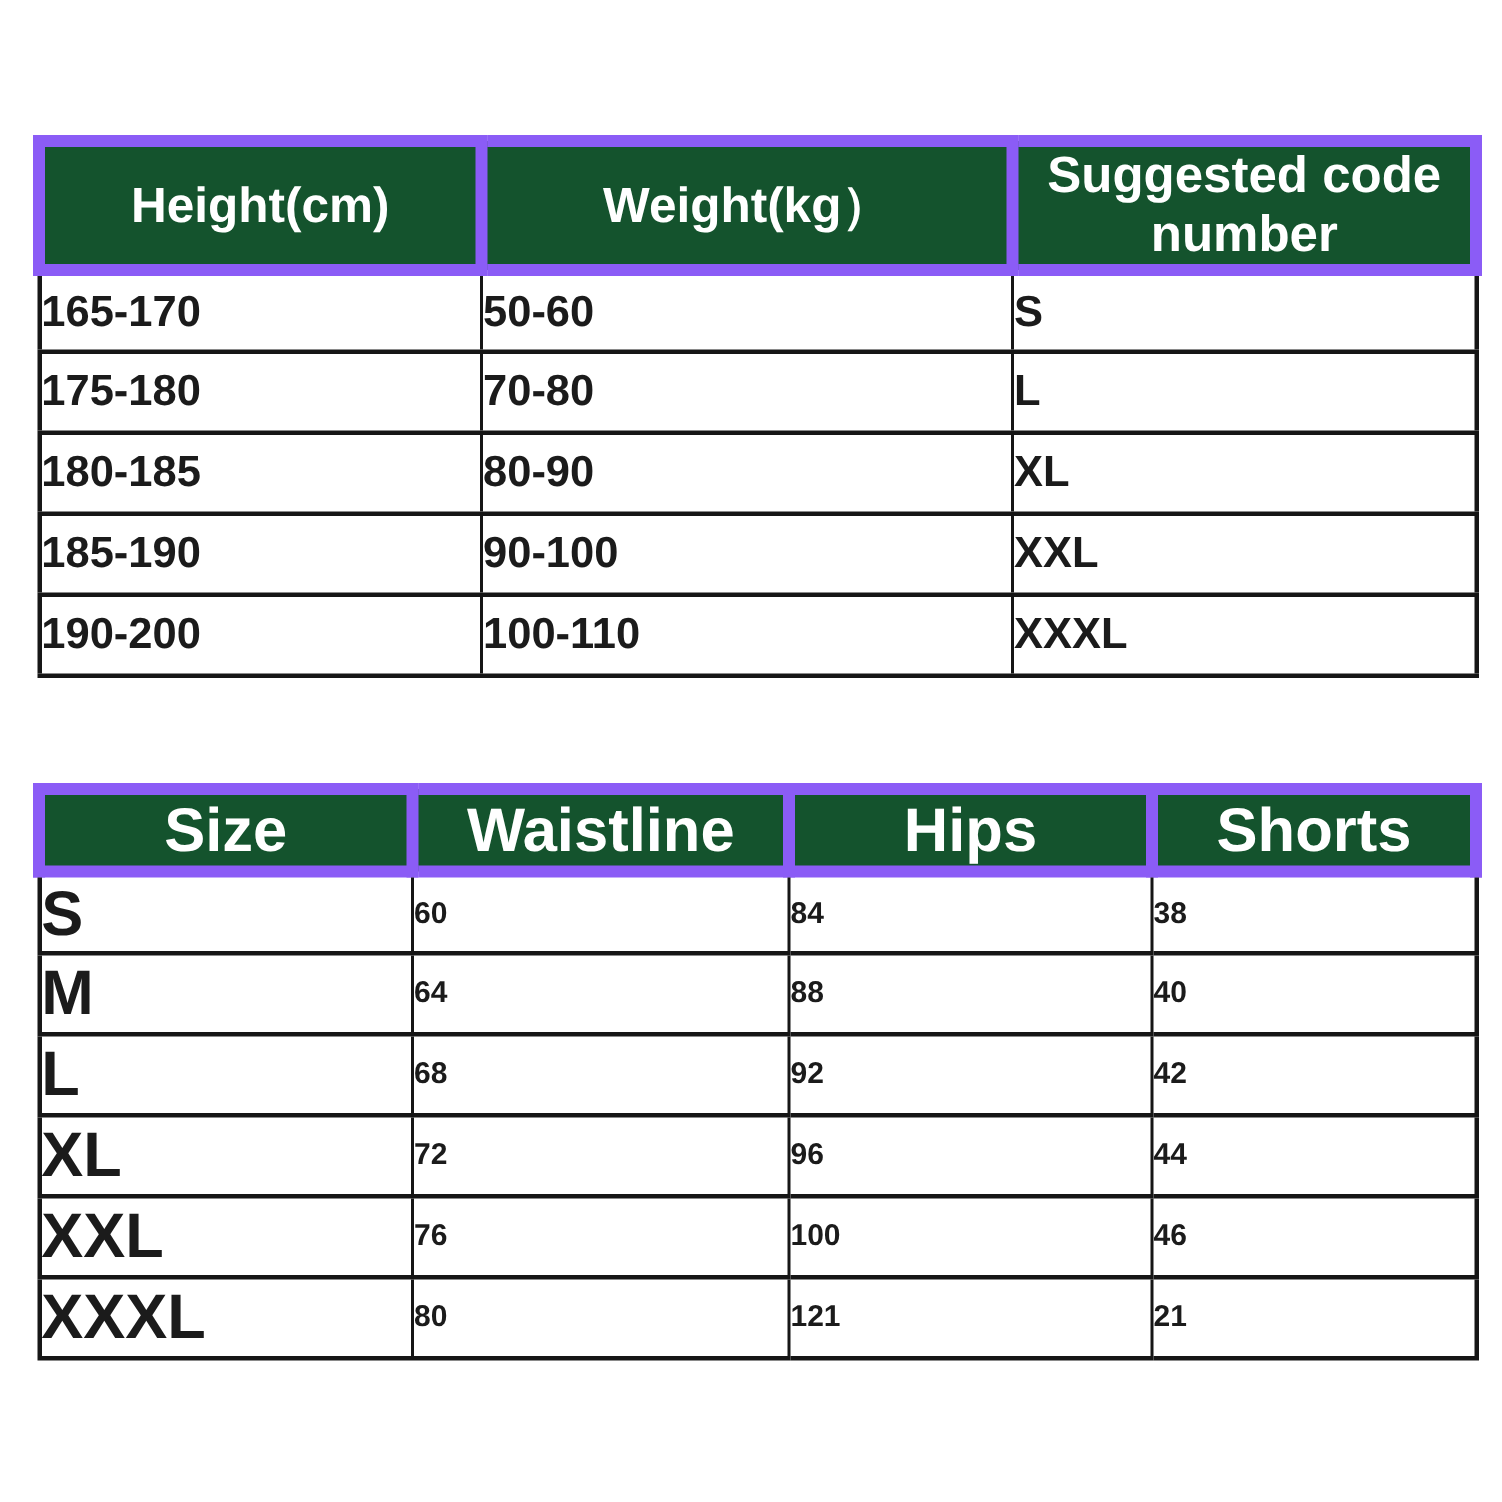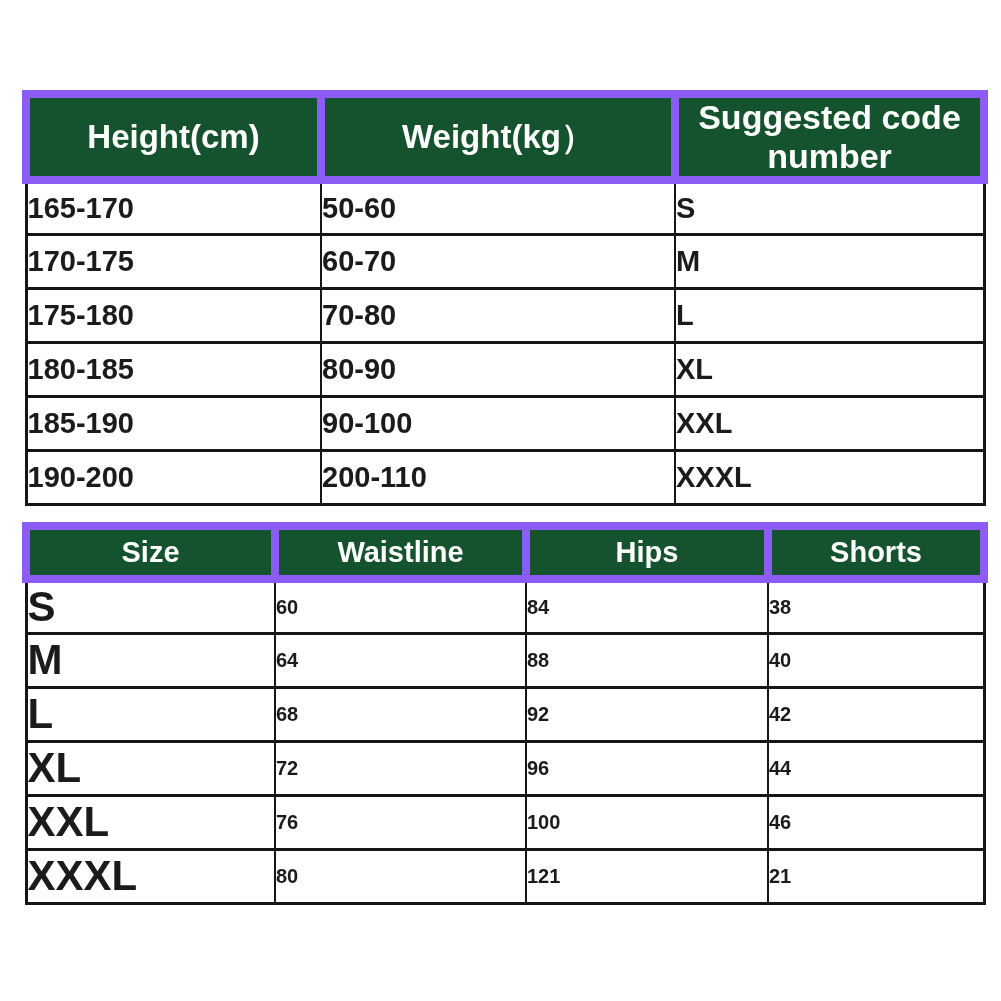--- a/index.html
+++ b/index.html
@@ -50,21 +50,21 @@
   
   #size-guide-table thead tr { height: 56px; }
   #size-guide-table tbody tr { height: 54px; }
   #size-guide-table th { font-size: 33px; }
   #size-guide-table th.small-header { font-size: 34px; }
   #size-guide-table td { font-size: 29px; }
 
   
   #measurements-table thead tr { height: 53px; }
   #measurements-table tbody tr { height: 54px; }
-  #measurements-table th { font-size: 29px; }
+  #measurements-table th { font-size: 41px; }
   #measurements-table td { font-size: 20px; }
   #measurements-table td.size-label-cell {
     font-size: 42px;
     font-weight: 700;
     letter-spacing: 0px;
   }
 </style>
 </head>
 <body>
 
@@ -81,42 +81,37 @@
       <th class="small-header">Suggested code number</th>
     </tr>
   </thead>
   <tbody>
     <tr>
       <td>165-170</td>
       <td>50-60</td>
       <td>S</td>
     </tr>
     <tr>
-      <td>170-175</td>
-      <td>60-70</td>
-      <td>M</td>
-    </tr>
-    <tr>
       <td>175-180</td>
       <td>70-80</td>
       <td>L</td>
     </tr>
     <tr>
       <td>180-185</td>
       <td>80-90</td>
       <td>XL</td>
     </tr>
     <tr>
       <td>185-190</td>
       <td>90-100</td>
       <td>XXL</td>
     </tr>
     <tr>
       <td>190-200</td>
-      <td>200-110</td>
+      <td>100-110</td>
       <td>XXXL</td>
     </tr>
   </tbody>
 </table>
 
 <table id="measurements-table">
   <colgroup>
     <col style="width:249px">
     <col style="width:251px">
     <col style="width:242px">

